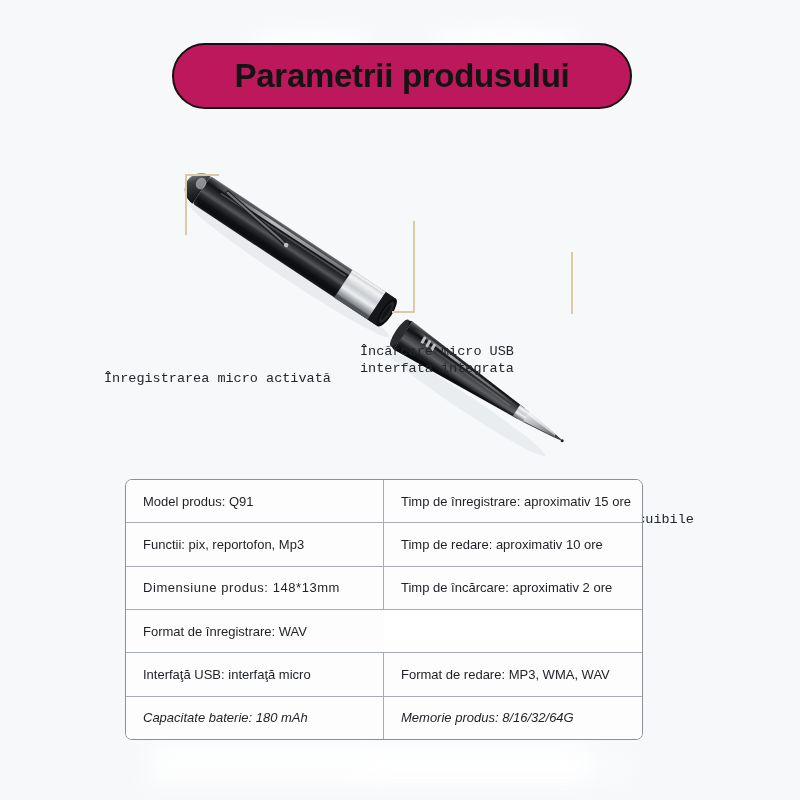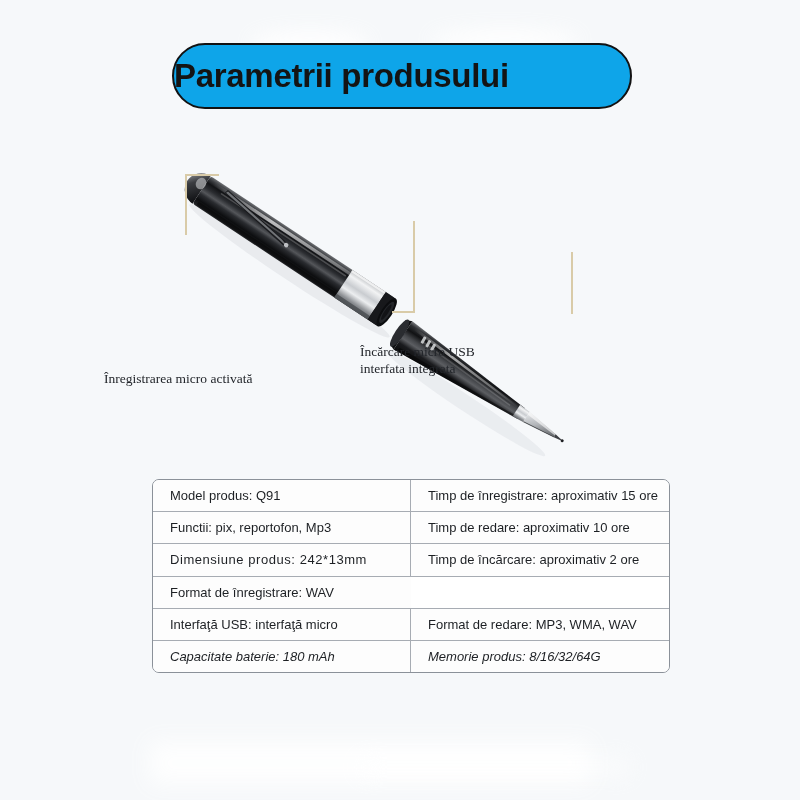--- a/index.html
+++ b/index.html
@@ -25,24 +25,25 @@
 
   
   #title-box {
     position: absolute;
     left: 172px;
     top: 43px;
     width: 460px;
     height: 66px;
     border: 2.5px solid #121212;
     border-radius: 34px;
-    background: #0ea5e9;
+    background: #be185d;
     box-sizing: border-box;
     display: flex;
     align-items: center;
+    justify-content: center;
   }
   #title-text {
     font-size: 33px;
     font-weight: bold;
     color: #141414;
     letter-spacing: -0.3px;
     white-space: nowrap;
     font-family: "Liberation Sans", sans-serif;
   }
   .title-haze {
@@ -69,33 +70,33 @@
     height: 340px;
   }
 
   
   .callout {
     position: absolute;
     font-size: 13.5px;
     color: #23262b;
     line-height: 17px;
     white-space: pre-line;
-    font-family: Liberation Serif, serif;
+    font-family: Liberation Mono, monospace;
   }
   #callout-record { left: 104px; top: 240px; }
   #callout-usb    { left: 360px; top: 213px; }
   #callout-refill { left: 540px; top: 381px; }
 
   
   #spec-table {
     position: absolute;
-    left: 152px;
+    left: 125px;
     top: 479px;
     width: 518px;
-    height: 194px;
+    height: 261px;
     border: 1px solid #8b9199;
     border-radius: 7px;
     box-sizing: border-box;
     background: #ffffff;
     overflow: hidden;
     display: flex;
     flex-direction: column;
   }
   .spec-row {
     display: flex;
@@ -265,21 +266,21 @@
       <div class="spec-cell left">Model produs: Q91</div>
       <div class="spec-cell right">Timp de înregistrare: aproximativ 15 ore</div>
     </div>
 
     <div class="spec-row">
       <div class="spec-cell left">Functii: pix, reportofon, Mp3</div>
       <div class="spec-cell right">Timp de redare: aproximativ 10 ore</div>
     </div>
 
     <div class="spec-row">
-      <div class="spec-cell left wide-track">Dimensiune produs: 242*13mm</div>
+      <div class="spec-cell left wide-track">Dimensiune produs: 148*13mm</div>
       <div class="spec-cell right">Timp de încărcare: aproximativ 2 ore</div>
     </div>
 
     <div class="spec-row">
       <div class="spec-cell right">Format de înregistrare: WAV</div>
     </div>
 
     <div class="spec-row">
       <div class="spec-cell left">Interfaţă USB: interfaţă micro</div>
       <div class="spec-cell right">Format de redare: MP3, WMA, WAV</div>

